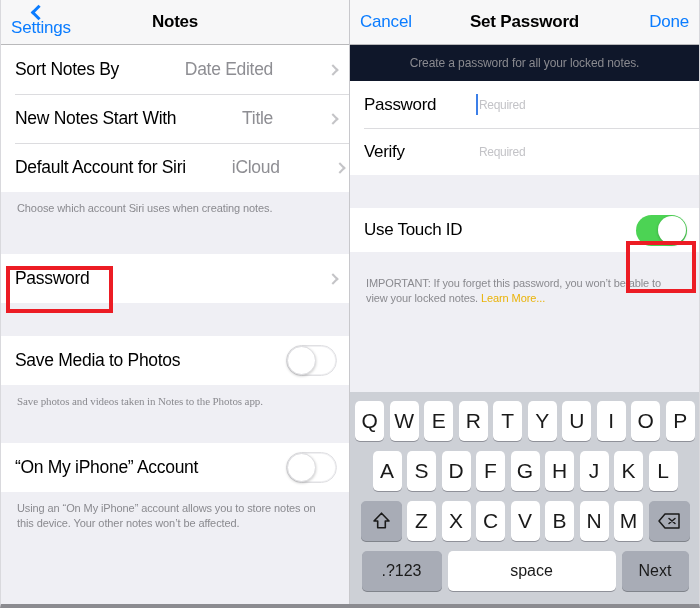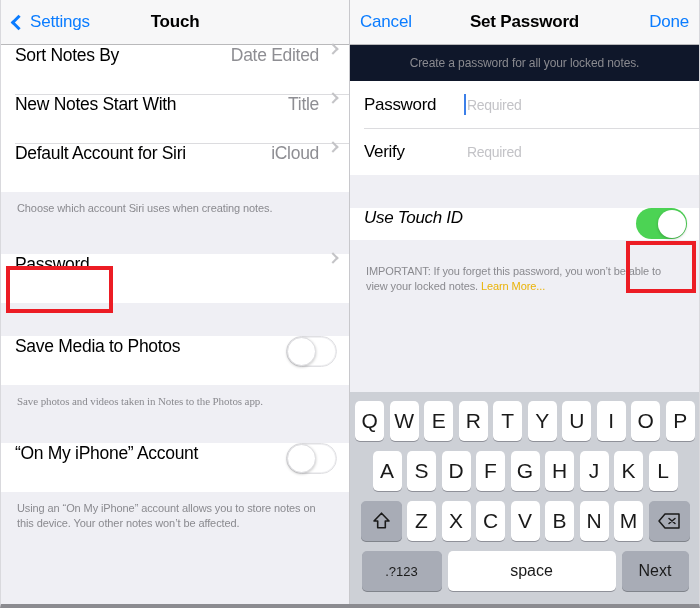--- a/index.html
+++ b/index.html
@@ -48,41 +48,43 @@
     letter-spacing: -0.2px;
   }
   .nav-left, .nav-right {
     position: relative;
     z-index: 2;
     font-size: 17px;
     color: #0a7cff;
     display: flex;
     align-items: center;
     letter-spacing: -0.2px;
+    flex-direction: column;
   }
   .nav-right { margin-left: auto; }
   .chev-back {
     display: inline-block;
     width: 11px; height: 11px;
     border-left: 3px solid #0a7cff;
     border-bottom: 3px solid #0a7cff;
     transform: rotate(45deg);
     margin-right: 6px;
     margin-left: 2px;
   }
 
   
   .group { background: #ffffff; }
   .row {
     height: 49px;
     background: #ffffff;
     display: flex;
-    align-items: flex-start;
+    align-items: center;
     padding: 0 12px 0 14px;
     position: relative;
+    gap: 46px;
   }
   .row + .row::before {
     content: "";
     position: absolute;
     left: 14px; right: 0; top: 0;
     height: 1px;
     background: #dcdcdf;
   }
   .row-label {
     font-size: 17.5px;
@@ -184,25 +186,26 @@
     background: #dcdcdf;
   }
   .field-label {
     width: 100px;
     font-size: 17px;
     color: #000;
     letter-spacing: -0.3px;
   }
   .field-input {
     flex: 1;
-    font-size: 14px;
+    font-size: 12px;
     color: #c3c3c7;
     letter-spacing: -0.3px;
     display: flex;
     align-items: center;
+    margin-left: 12px;
   }
   .caret {
     display: inline-block;
     width: 2px; height: 21px;
     background: #3c7fe8;
     margin-right: 1px;
   }
   .learn {
     color: #eab308;
   }
@@ -237,41 +240,41 @@
     font-size: 21px;
     color: #1a1a1a;
     letter-spacing: 0;
   }
   .key.dark {
     background: #a8acb6;
     box-shadow: 0 1px 0 rgba(120,123,131,0.9);
   }
   .key.wide { width: 41px; }
   .key.space { width: 168px; font-size: 16px; }
-  .key.num { width: 80px; font-size: 13px; }
+  .key.num { width: 80px; font-size: 16px; }
   .key.next { width: 67px; font-size: 16px; color: #1a1a1a; }
   .shift-glyph {
     width: 17px; height: 18px;
     position: relative;
   }
   .shift-glyph svg, .del-glyph svg { display: block; }
 </style>
 </head>
 <body>
 
 <div class="screen">
 
   <div class="panel left">
 
     <div class="navbar">
       <div class="nav-left">
         <span class="chev-back"></span>
         <span>Settings</span>
       </div>
-      <div class="nav-title">Touch</div>
+      <div class="nav-title">Notes</div>
     </div>
 
     <div class="group">
       <div class="row">
         <span class="row-label">Sort Notes By</span>
         <span class="row-value">Date Edited</span>
         <span class="chev-right"></span>
       </div>
       <div class="row">
         <span class="row-label">New Notes Start With</span>
@@ -343,21 +346,21 @@
         <span class="field-label">Verify</span>
         <span class="field-input" style="padding-left:3px;">
           <span>Required</span>
         </span>
       </div>
     </div>
 
     <div class="gap" style="height:33px;"></div>
 
     <div class="group">
-      <div class="row" style="height:32px;font-style:italic;">
+      <div class="row" style="height:44px;">
         <span class="row-label" style="font-size:17px;">Use Touch ID</span>
         <span class="toggle on">
           <span class="knob"></span>
         </span>
       </div>
     </div>
 
     <div class="note" style="padding-top:24px;">
       <span>IMPORTANT: If you forget this password, you won’t be able to view your locked notes. </span><span class="learn">Learn More...</span>
     </div>

